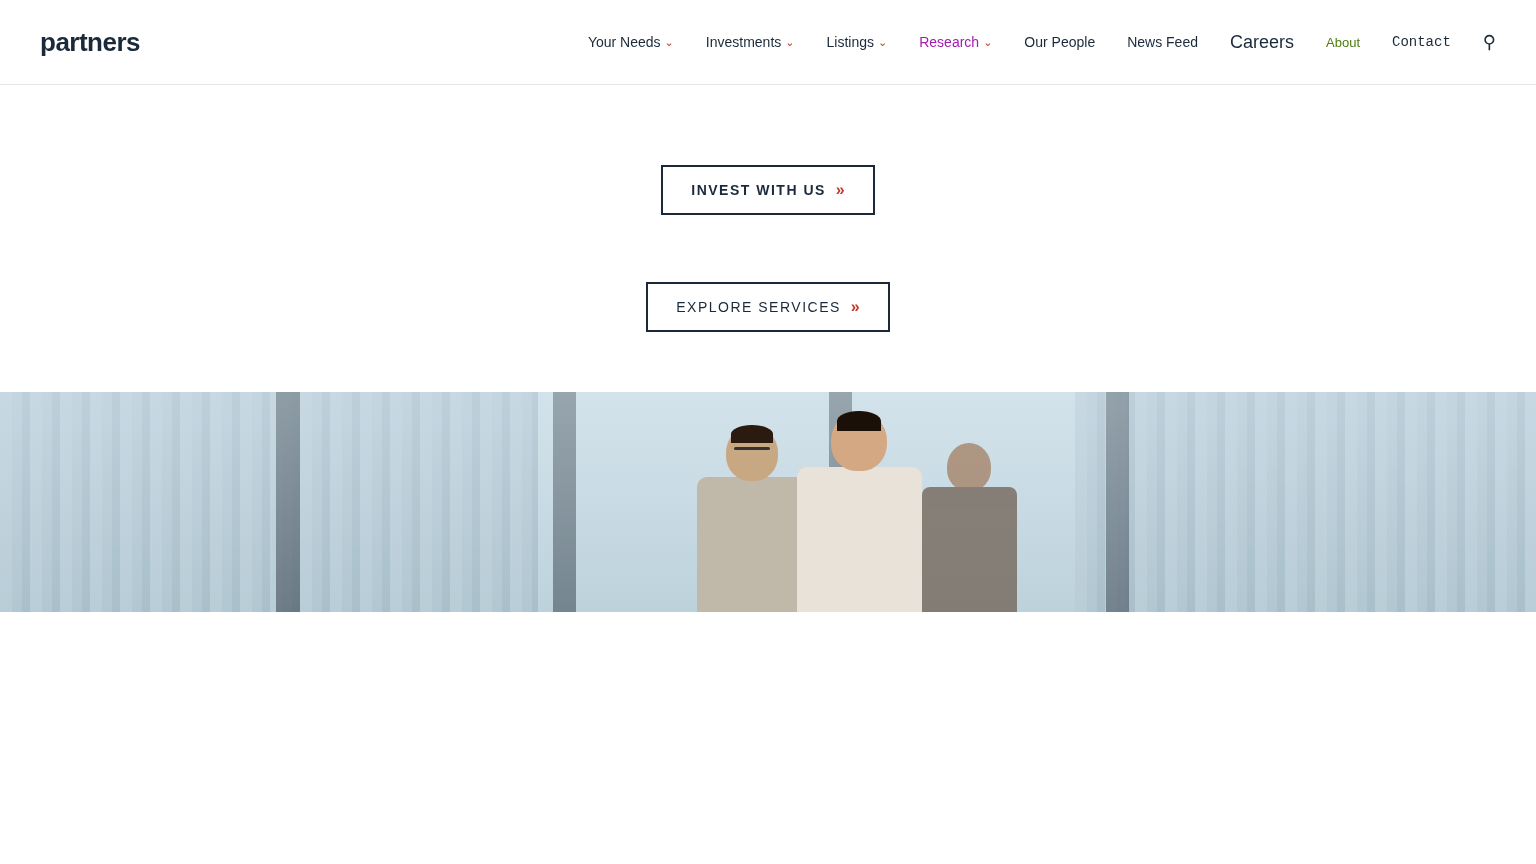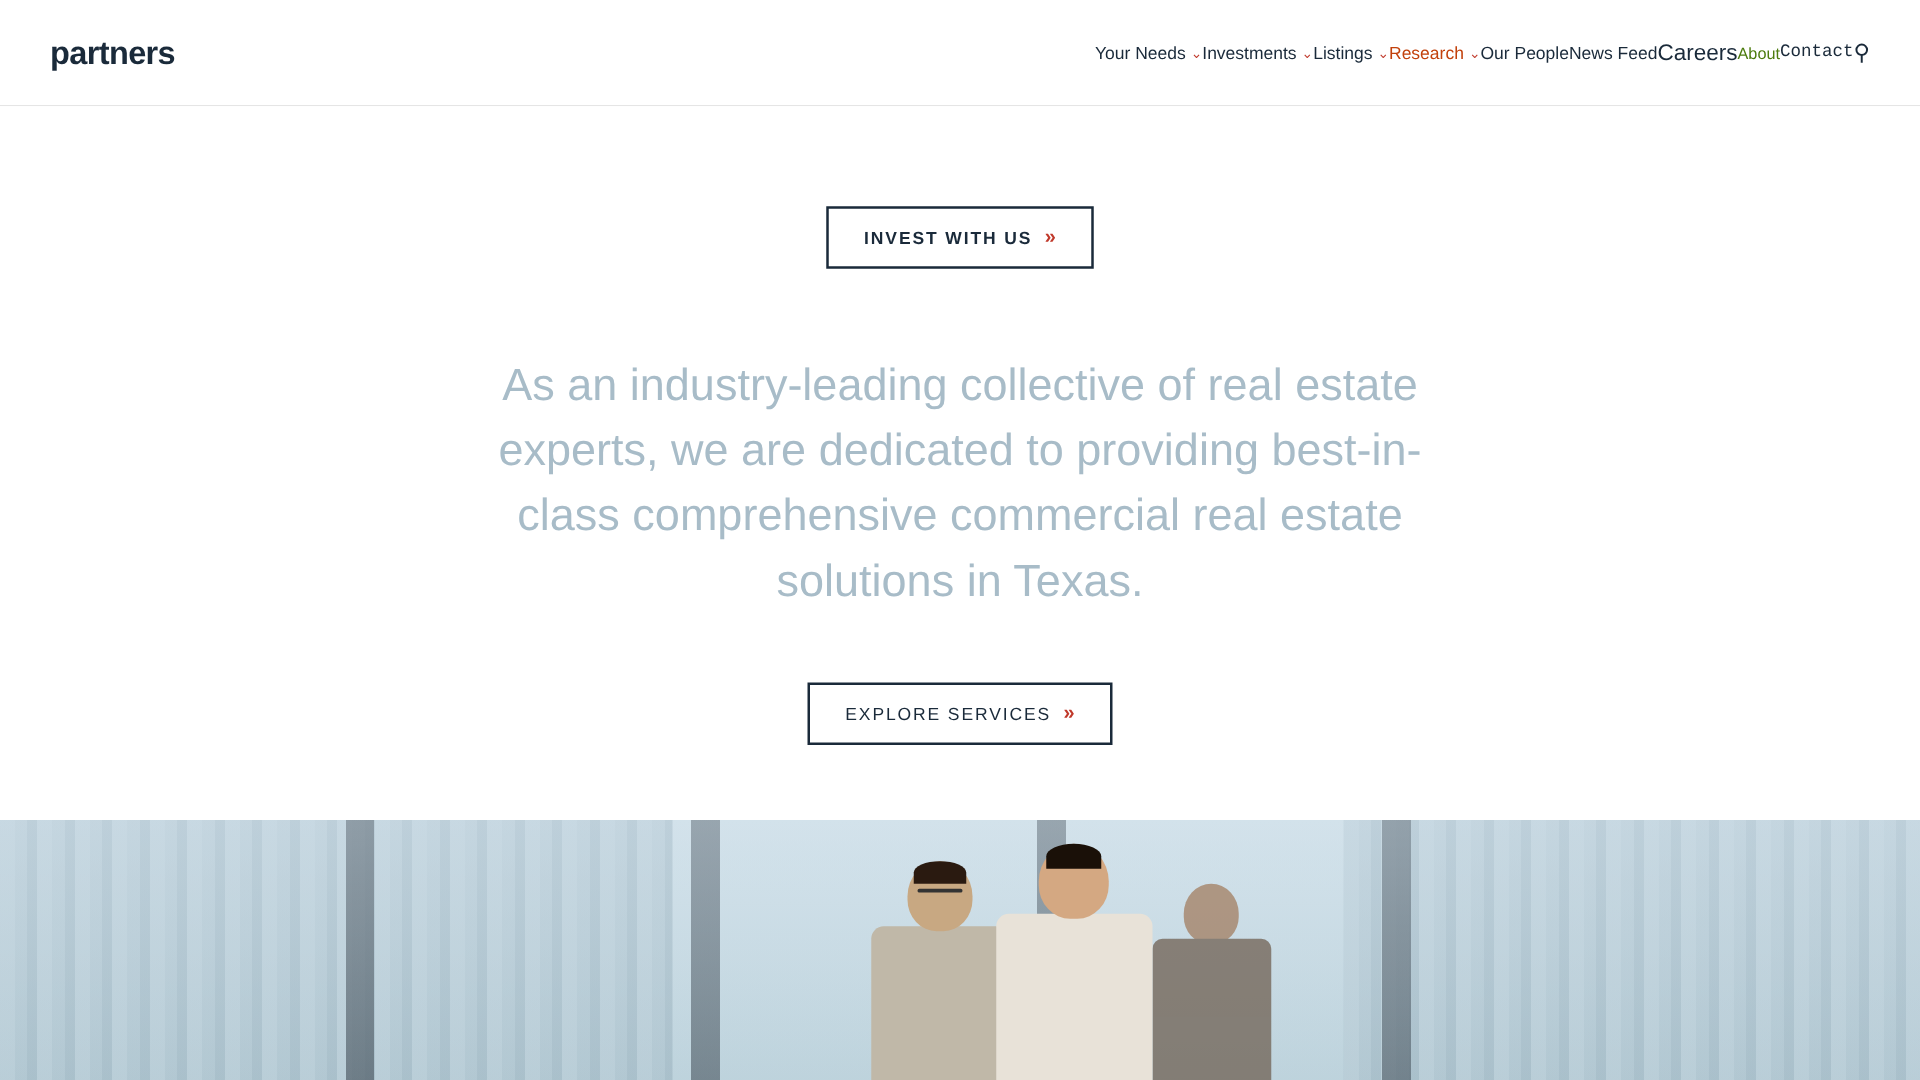--- a/index.html
+++ b/index.html
@@ -22,20 +22,21 @@
       justify-content: space-between;
       padding: 0 40px;
       height: 85px;
       border-bottom: 1px solid #e5e5e5;
       background: #fff;
     }
 
     nav {
       display: flex;
       align-items: center;
+      gap: 32px;
       justify-content: space-between;
     }
 
     .nav-item {
       font-size: 14px;
       color: #1a2a3a;
       cursor: pointer;
       display: flex;
       align-items: center;
       gap: 4px;
@@ -200,21 +201,21 @@
     </a>
     <a class="nav-item">
       <span style="font-size:14px;color:#1a2a3a;">Investments</span>
       <span style="color:#c0392b;font-size:11px;">⌄</span>
     </a>
     <a class="nav-item">
       <span style="font-size:14px;color:#1a2a3a;">Listings</span>
       <span style="color:#c0392b;font-size:11px;">⌄</span>
     </a>
     <a class="nav-item">
-      <span style="font-size:14px;color:#c2410c;">Research</span>
+      <span style="font-size:14px;color:#a21caf;">Research</span>
       <span style="color:#c0392b;font-size:11px;">⌄</span>
     </a>
     <a class="nav-item">
       <span style="font-size:14px;color:#1a2a3a;">Our People</span>
     </a>
     <a class="nav-item">
       <span style="font-size:14px;color:#1a2a3a;">News Feed</span>
     </a>
     <a class="nav-item">
       <span style="font-size:18px;color:#1a2a3a;">Careers</span>
@@ -229,21 +230,20 @@
   </nav>
 </header>
 
 <main class="main-content">
 
   <button class="invest-btn">
     <span class="invest-btn-label">INVEST WITH US</span>
     <span class="invest-btn-chevrons">»</span>
   </button>
 
-  <p class="hero-text">As an industry-leading collective of real estate experts, we are dedicated to providing best-in-class comprehensive commercial real estate solutions in Texas.</p>
 
   <button class="explore-btn">
     <span class="explore-btn-label">EXPLORE SERVICES</span>
     <span class="explore-btn-chevrons">»</span>
   </button>
 
 </main>
 
 <div class="image-bg">
 

